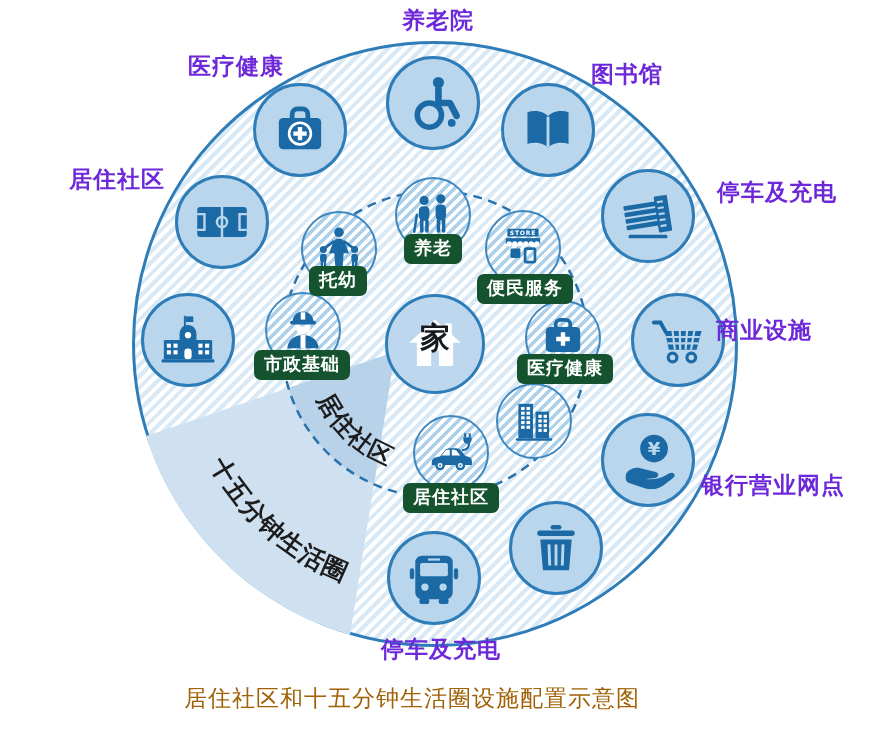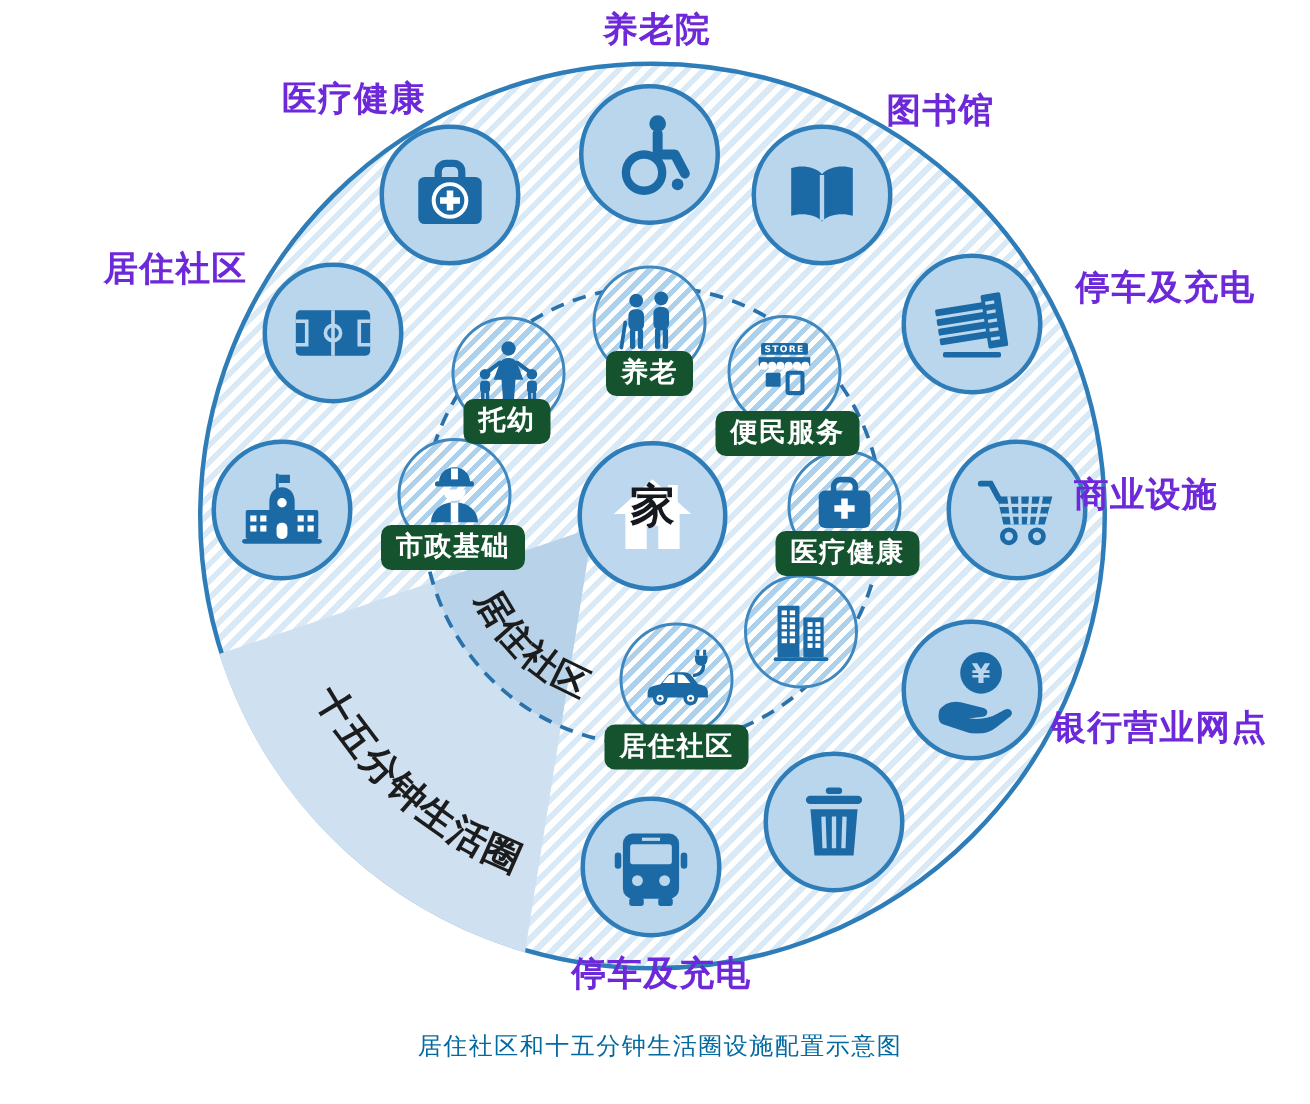--- a/index.html
+++ b/index.html
@@ -39,22 +39,22 @@
   .pill{
     position:absolute;transform:translate(-50%,-50%);
     background:#14532d;color:#ffffff;font-weight:bold;font-size:18px;
     padding:2px 10px 4px;border-radius:7px;white-space:nowrap;letter-spacing:1px;
   }
   .out-label{
     position:absolute;transform:translate(-50%,-50%);
     color:#6d28d9;font-weight:bold;font-size:23px;white-space:nowrap;letter-spacing:1px;
   }
   .caption{
-    position:absolute;left:440px;top:698px;transform:translate(-50%,-50%);
-    font-size:16px;font-weight:500;color:#0369a1;white-space:nowrap;letter-spacing:1px;
+    position:absolute;left:412px;top:698px;transform:translate(-50%,-50%);
+    font-size:23px;font-weight:500;color:#a16207;white-space:nowrap;letter-spacing:1px;
   }
 </style>
 </head>
 <body>
 
 <div class="stage">
 
   <div class="big-circle"></div>
 
   <svg class="overlay-svg" width="873" height="736" viewBox="0 0 873 736">

